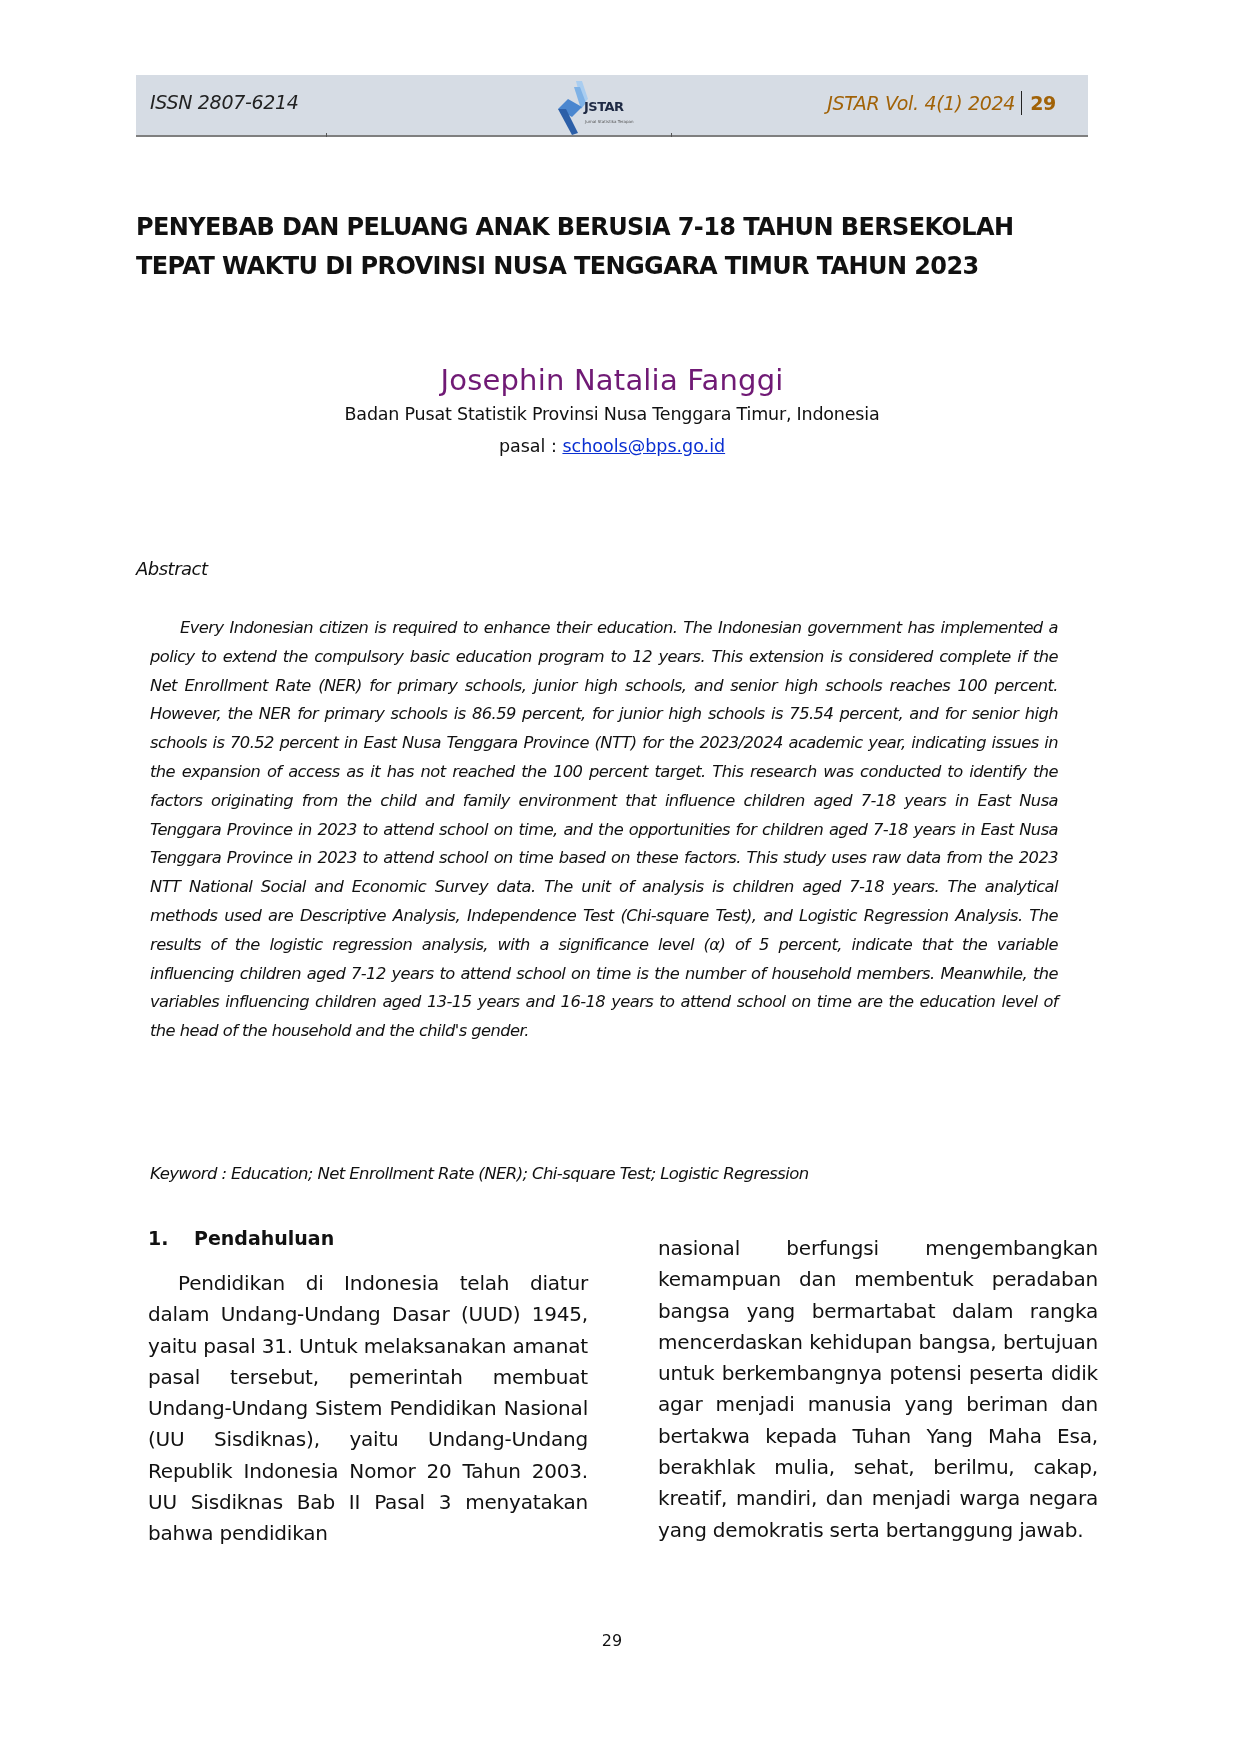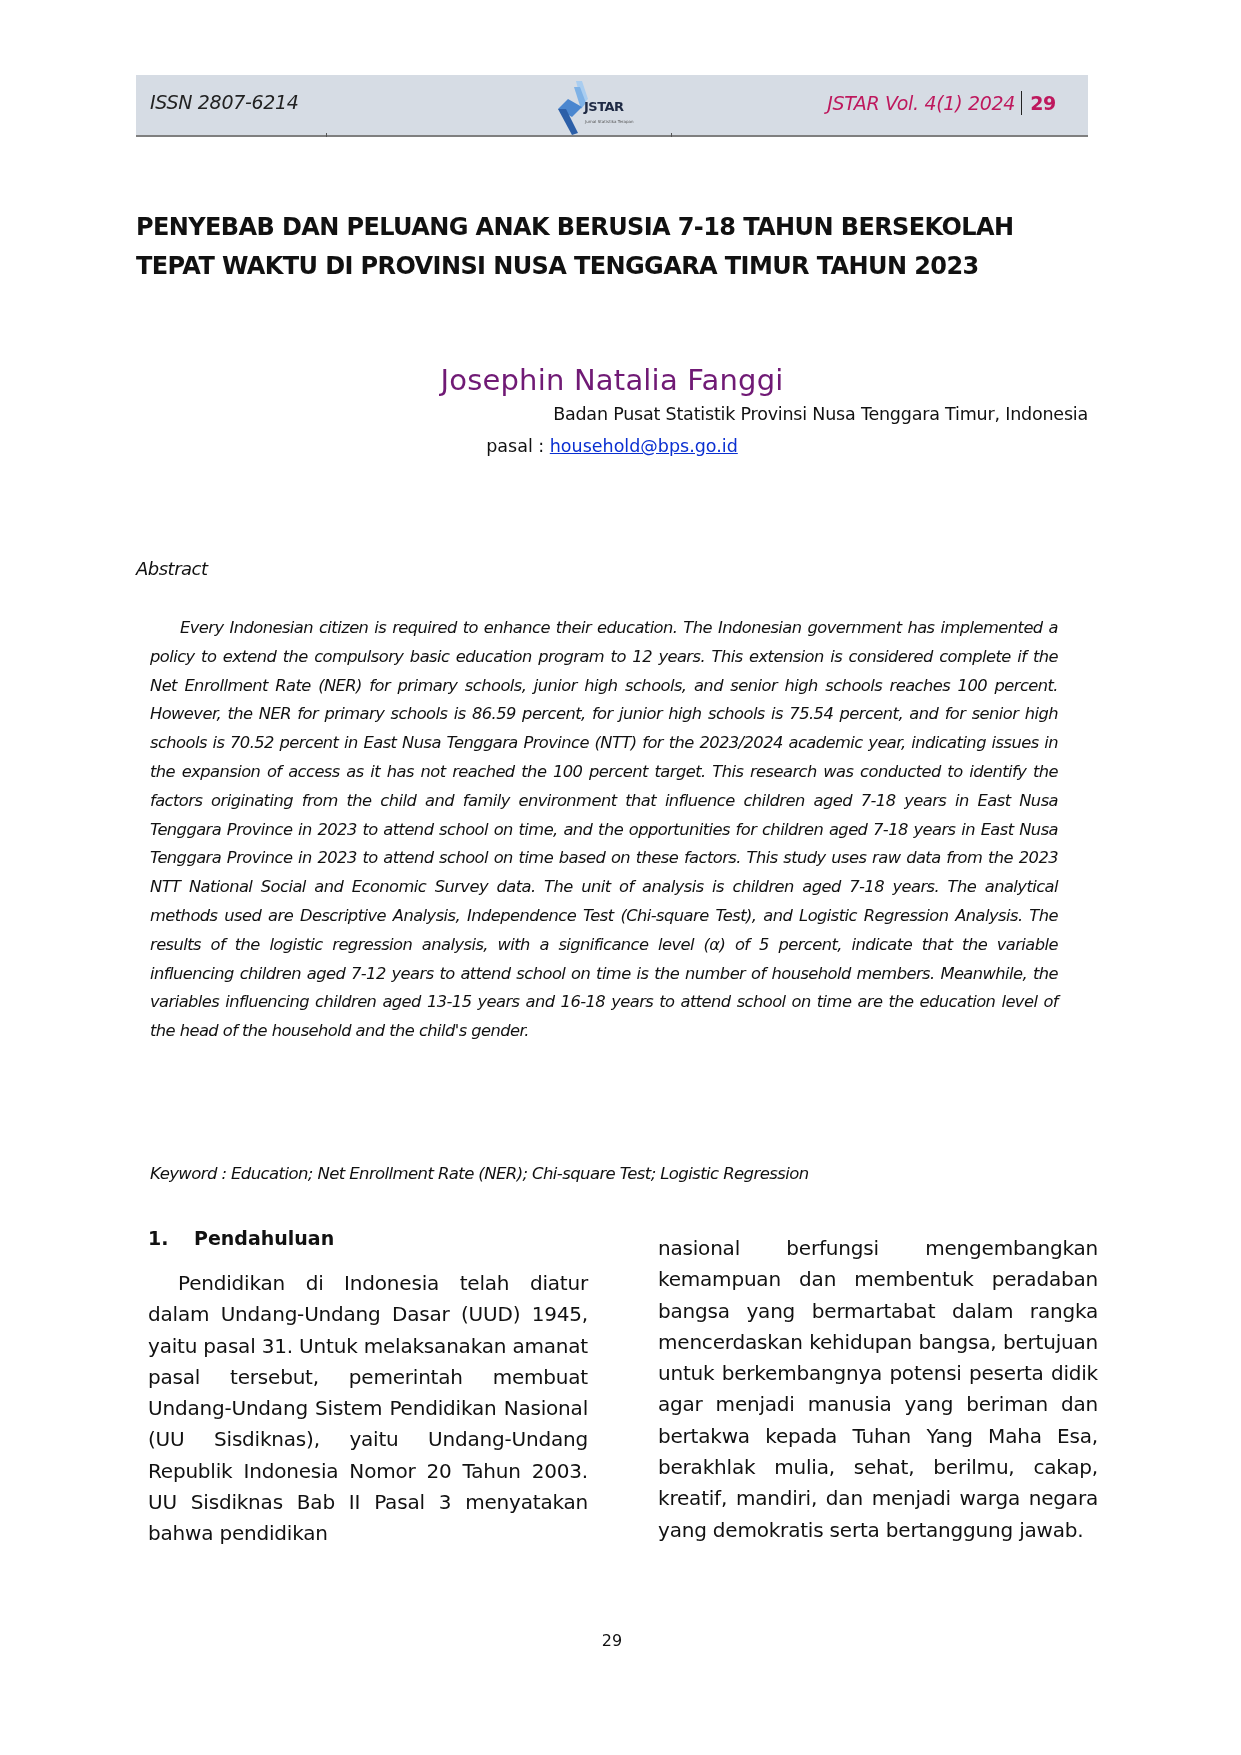--- a/index.html
+++ b/index.html
@@ -12,41 +12,41 @@
     text-align: center;
   }
   .header-bar .divider { position: absolute; top: 58px; width: 1px; height: 4px; background: #555; }
   .header-issn {
     position: absolute; left: 14px; top: 16px;
     font-family: "DejaVu Sans", sans-serif; font-style: italic; font-size: 19px; color: #222;
     letter-spacing: -0.3px;
   }
   .header-right {
     position: absolute; right: 32px; top: 16px;
-    font-family: "DejaVu Sans", sans-serif; font-size: 19px; color: #be185d; letter-spacing: -0.3px;
+    font-family: "DejaVu Sans", sans-serif; font-size: 19px; color: #a16207; letter-spacing: -0.3px;
   }
   .header-right .vol { font-style: italic; }
   .header-right .sep { display: inline-block; width: 1px; height: 24px; background: #222; vertical-align: -5px; margin: 0 8px 0 6px; }
   .header-right .pg { font-weight: bold; }
 
   .logo { position: absolute; left: 418px; top: 4px; width: 110px; height: 56px; }
   .logo .logo-text { position: absolute; left: 30px; top: 20px; font-family: "DejaVu Sans", sans-serif; font-weight: bold; font-size: 13px; color: #1f2a44; letter-spacing: -0.5px; }
   .logo .logo-sub { position: absolute; left: 31px; top: 40px; font-size: 4px; color: #555; white-space: nowrap; }
 
   .title {
     position: absolute; left: 136px; top: 208px; width: 952px; text-align: left;
     font-family: "DejaVu Sans", sans-serif; font-weight: bold; font-size: 24px; line-height: 39px; color: #111;
     letter-spacing: -0.6px;
   }
   .author {
     position: absolute; left: 136px; top: 363px; width: 952px; text-align: center;
     font-family: "DejaVu Sans", sans-serif; font-size: 29px; color: #701a75; letter-spacing: 0.2px;
   }
   .affiliation {
-    position: absolute; left: 136px; top: 404px; width: 952px; text-align: right;
+    position: absolute; left: 136px; top: 404px; width: 952px; text-align: center;
     font-family: "DejaVu Sans", sans-serif; font-size: 17.5px; color: #111; letter-spacing: -0.2px;
   }
   .email-line {
     position: absolute; left: 136px; top: 436px; width: 952px; text-align: center;
     font-family: "DejaVu Sans", sans-serif; font-size: 17.5px; color: #111;
   }
   .email-line a { color: #0a2fd1; text-decoration: underline; }
 
   .abstract-heading {
     position: absolute; left: 136px; top: 558px; width: 952px; text-align: left;
@@ -104,21 +104,21 @@
 
   <span class="divider" style="left:190px;"></span>
   <span class="divider" style="left:535px;"></span>
 </div>
 
 <div class="title">PENYEBAB DAN PELUANG ANAK BERUSIA 7-18 TAHUN BERSEKOLAH TEPAT WAKTU DI PROVINSI NUSA TENGGARA TIMUR TAHUN 2023</div>
 
 <div class="author">Josephin Natalia Fanggi</div>
 <div class="affiliation">Badan Pusat Statistik Provinsi Nusa Tenggara Timur, Indonesia</div>
 <div class="email-line">
-  <span>pasal : </span><a href="mailto:josephin@bps.go.id">household@bps.go.id</a>
+  <span>pasal : </span><a href="mailto:josephin@bps.go.id">schools@bps.go.id</a>
 </div>
 
 <div class="abstract-heading">Abstract</div>
 <div class="abstract-body">Every Indonesian citizen is required to enhance their education. The Indonesian government has implemented a policy to extend the compulsory basic education program to 12 years. This extension is considered complete if the Net Enrollment Rate (NER) for primary schools, junior high schools, and senior high schools reaches 100 percent. However, the NER for primary schools is 86.59 percent, for junior high schools is 75.54 percent, and for senior high schools is 70.52 percent in East Nusa Tenggara Province (NTT) for the 2023/2024 academic year, indicating issues in the expansion of access as it has not reached the 100 percent target. This research was conducted to identify the factors originating from the child and family environment that influence children aged 7-18 years in East Nusa Tenggara Province in 2023 to attend school on time, and the opportunities for children aged 7-18 years in East Nusa Tenggara Province in 2023 to attend school on time based on these factors. This study uses raw data from the 2023 NTT National Social and Economic Survey data. The unit of analysis is children aged 7-18 years. The analytical methods used are Descriptive Analysis, Independence Test (Chi-square Test), and Logistic Regression Analysis. The results of the logistic regression analysis, with a significance level (α) of 5 percent, indicate that the variable influencing children aged 7-12 years to attend school on time is the number of household members. Meanwhile, the variables influencing children aged 13-15 years and 16-18 years to attend school on time are the education level of the head of the household and the child's gender.</div>
 <div class="keywords">Keyword : Education; Net Enrollment Rate (NER); Chi-square Test; Logistic Regression</div>
 
 <div class="section-heading">
   <span class="num">1.</span><span>Pendahuluan</span>
 </div>
 

